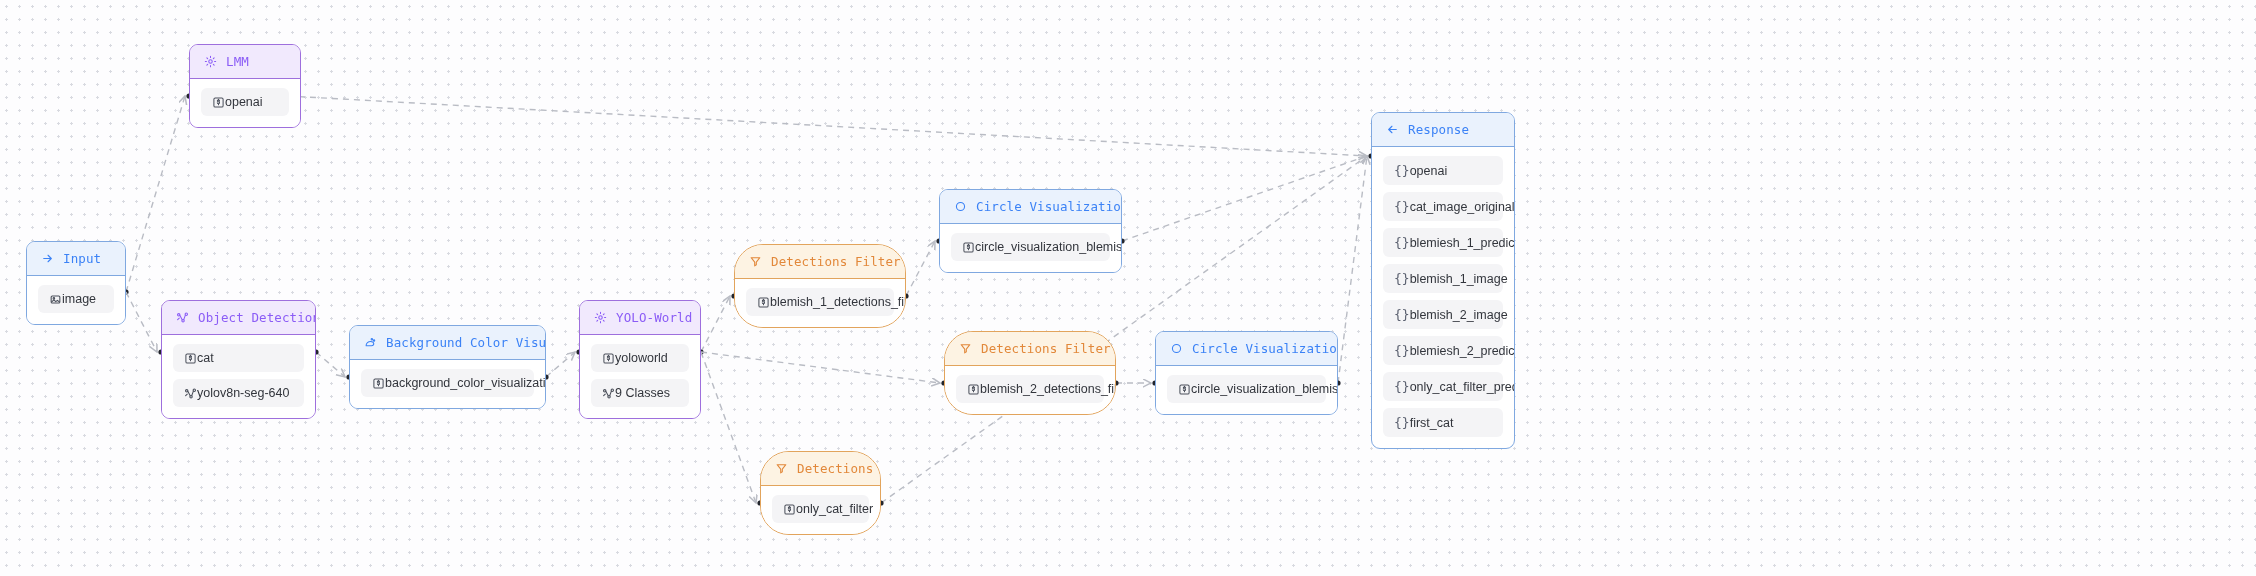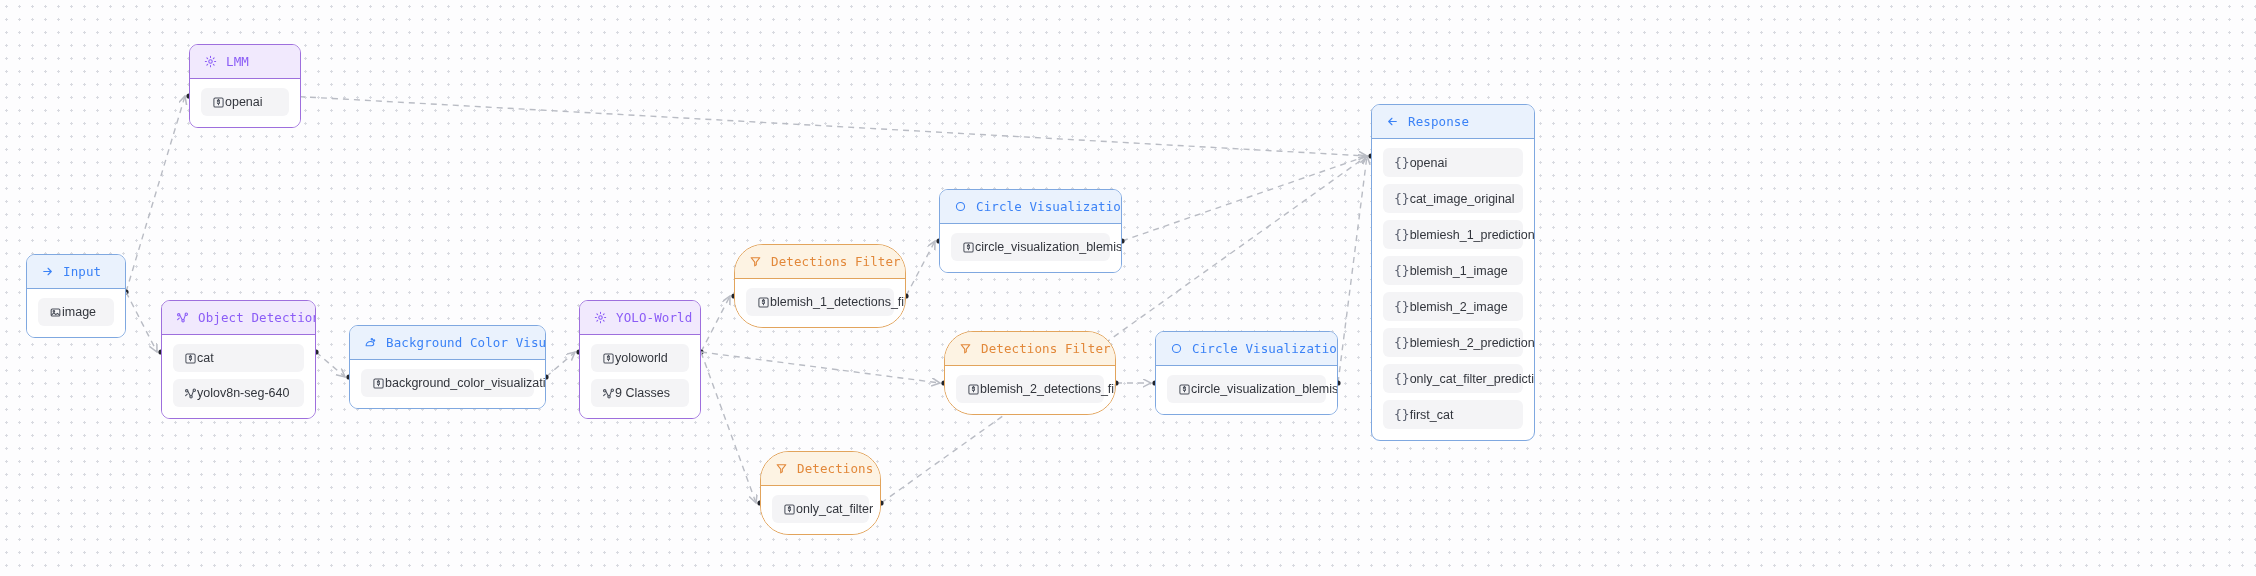--- a/index.html
+++ b/index.html
@@ -161,21 +161,21 @@
       <circle cx="1116" cy="383" r="2.6" fill="#22252c"></circle>
       <circle cx="1155" cy="383" r="2.6" fill="#22252c"></circle>
       <line x1="1122" y1="241" x2="1367" y2="156" stroke="#b9bcc4" stroke-width="1.4" stroke-dasharray="6 5" marker-end="url(#ah)"></line>
       <circle cx="1122" cy="241" r="2.6" fill="#22252c"></circle>
       <line x1="1338" y1="383" x2="1367" y2="156" stroke="#b9bcc4" stroke-width="1.4" stroke-dasharray="6 5" marker-end="url(#ah)"></line>
       <circle cx="1338" cy="383" r="2.6" fill="#22252c"></circle>
       <line x1="881" y1="503" x2="1367" y2="156" stroke="#b9bcc4" stroke-width="1.4" stroke-dasharray="6 5" marker-end="url(#ah)"></line>
       <circle cx="881" cy="503" r="2.6" fill="#22252c"></circle>
     </svg>
   <div id="node-layer">
-      <div class="node theme-blue" style="left: 26px; top: 254px; width: 100px;">
+      <div class="node theme-blue" style="left: 26px; top: 241px; width: 100px;">
         <div class="node-header">
           <span class="hdr-icon">
             <svg width="13" height="13" viewBox="0 0 24 24" fill="none" stroke="#3b82f6" stroke-width="2" stroke-linecap="round" stroke-linejoin="round">
               <path d="M5 12h13"></path>
               <path d="M13 6l6 6-6 6"></path>
             </svg>
           </span>
           <span>Input</span>
         </div>
         <div class="node-body">
@@ -414,21 +414,21 @@
               <svg width="13" height="13" viewBox="0 0 24 24" fill="none" stroke="#4a4f5a" stroke-width="1.9" stroke-linecap="round" stroke-linejoin="round">
                 <rect x="3.5" y="3.5" width="17" height="17" rx="2.5"></rect>
                 <path d="M14 9.2c0-1-1-1.7-2.1-1.7-1.1 0-2.1.6-2.1 1.6 0 2.2 4.2 1.1 4.2 3.4 0 1.1-1 1.8-2.1 1.8-1.2 0-2.2-.7-2.2-1.8"></path>
                 <path d="M12 6v1.4M12 14.6V16"></path>
               </svg>
             </span>
             <span>only_cat_filter</span>
           </div>
         </div>
       </div>
-      <div class="panel" style="left: 1371px; top: 104px; width: 164px;">
+      <div class="panel" style="left: 1371px; top: 112px; width: 144px;">
         <div class="node-header">
           <span class="hdr-icon">
             <svg width="13" height="13" viewBox="0 0 24 24" fill="none" stroke="#3b82f6" stroke-width="2" stroke-linecap="round" stroke-linejoin="round">
               <path d="M19 12H6"></path>
               <path d="M11 6l-6 6 6 6"></path>
             </svg>
           </span>
           <span>Response</span>
         </div>
         <div class="panel-body">

